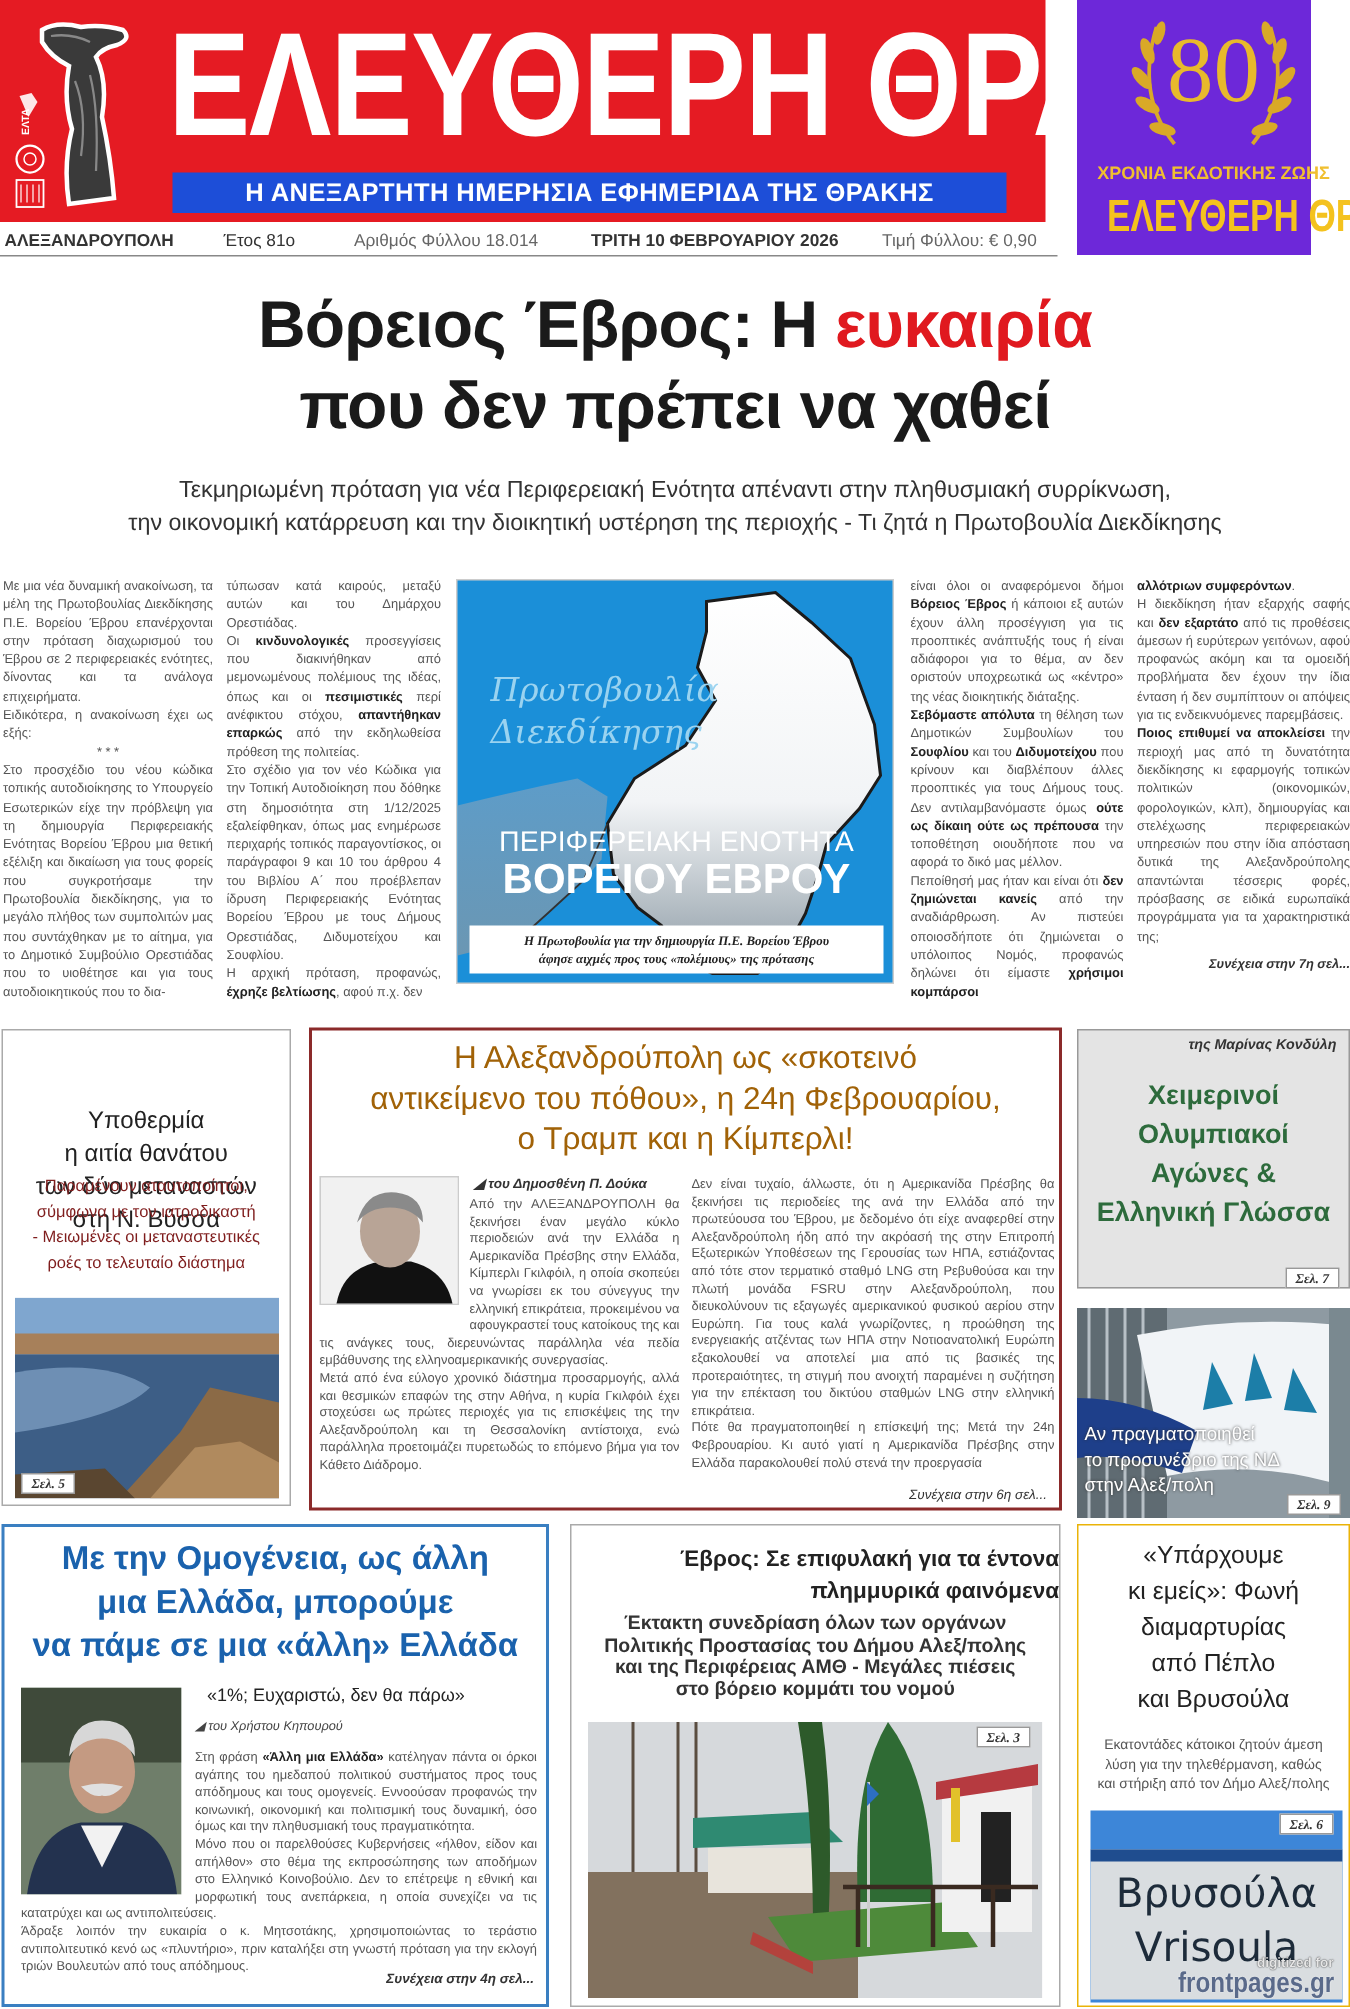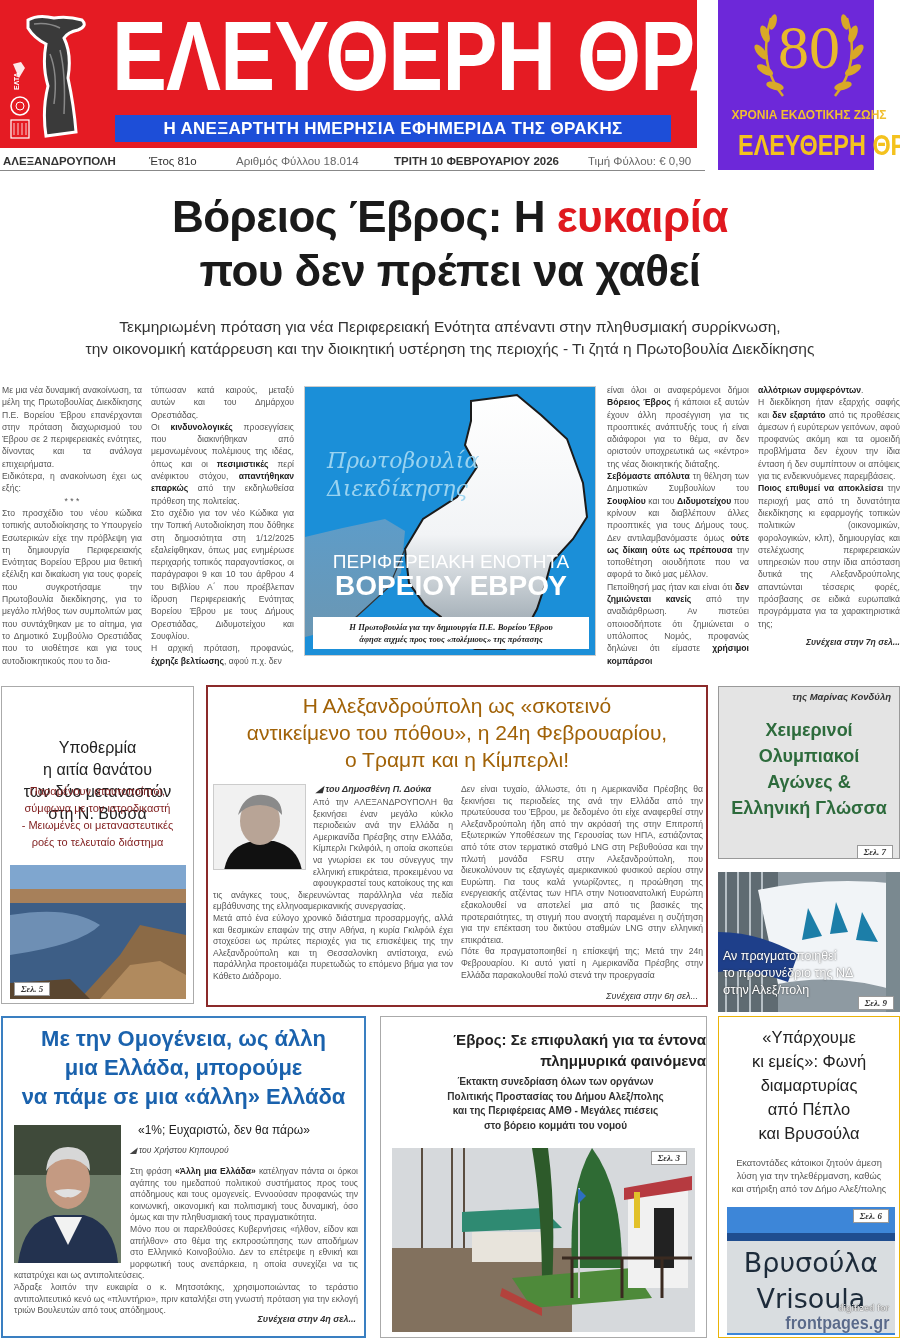--- a/index.html
+++ b/index.html
@@ -95,21 +95,21 @@
     font-size: 22px; line-height: 29px; }
   .omog .sub { position: absolute; left: 135px; top: 105px; font-size: 12px; color: #222; }
   .omog .author { position: absolute; left: 127px; top: 127px; font-style: italic; font-size: 8.5px; color: #444; }
   .omog .photo { position: absolute; left: 11px; top: 107px; width: 107px; height: 138px; overflow: hidden; background: #bfc9c0; }
   .omog .body { position: absolute; left: 11px; top: 148px; width: 344px; font-size: 8.6px; line-height: 11.6px; color: #555; text-align: justify; }
   .omog .body .wrapfix { float: left; width: 116px; height: 98px; }
   .omog .cont2 { position: absolute; right: 8px; top: 296px; font-style: italic; font-weight: 700; font-size: 9px; color: #333; }
 
   .evros { left: 380px; top: 1016px; width: 327px; height: 322px; border: 1px solid #aaa; }
   .evros .t { position: absolute; left: 0; top: 12px; width: 325px; text-align: right; font-weight: 700; font-size: 15px; line-height: 21px; color: #222; }
-  .evros .s { position: absolute; left: 12px; top: 58px; width: 325px; text-align: center; font-weight: 700; font-size: 10px; line-height: 14.5px; color: #333; }
+  .evros .s { position: absolute; left: 0; top: 58px; width: 325px; text-align: center; font-weight: 700; font-size: 13px; line-height: 14.5px; color: #333; }
   .evros .photo { position: absolute; left: 11px; top: 131px; width: 303px; height: 184px; overflow: hidden; }
 
   .vris { left: 718px; top: 1016px; width: 182px; height: 322px; border: 1px solid #eab308; }
   .vris .t { position: absolute; left: 0; top: 8px; width: 180px; text-align: center; font-size: 16.5px; line-height: 24px; color: #222; }
   .vris .s { position: absolute; left: 0; top: 140px; width: 180px; text-align: center; font-size: 9.3px; line-height: 13px; color: #555; }
   .vris .photo { position: absolute; left: 8px; top: 190px; width: 168px; height: 128px; overflow: hidden; background: #3d86d8; }
   .vris .sign { position: absolute; left: 0; top: 26px; width: 168px; height: 100px; background: #d9dde0; border-top: 8px solid #1f4d8f; }
   .vris .sign .n1 { position: absolute; left: 0; top: 6px; width: 168px; text-align: center; font-family: "DejaVu Sans", sans-serif; font-size: 27px; color: #1d2b3a; }
   .vris .sign .n2 { position: absolute; left: 0; top: 42px; width: 168px; text-align: center; font-family: "DejaVu Sans", sans-serif; font-size: 27px; color: #1d2b3a; }
   .watermark { position: absolute; right: 6px; bottom: 2px; text-align: right; color: #2a3a5a; font-weight: 700; }

